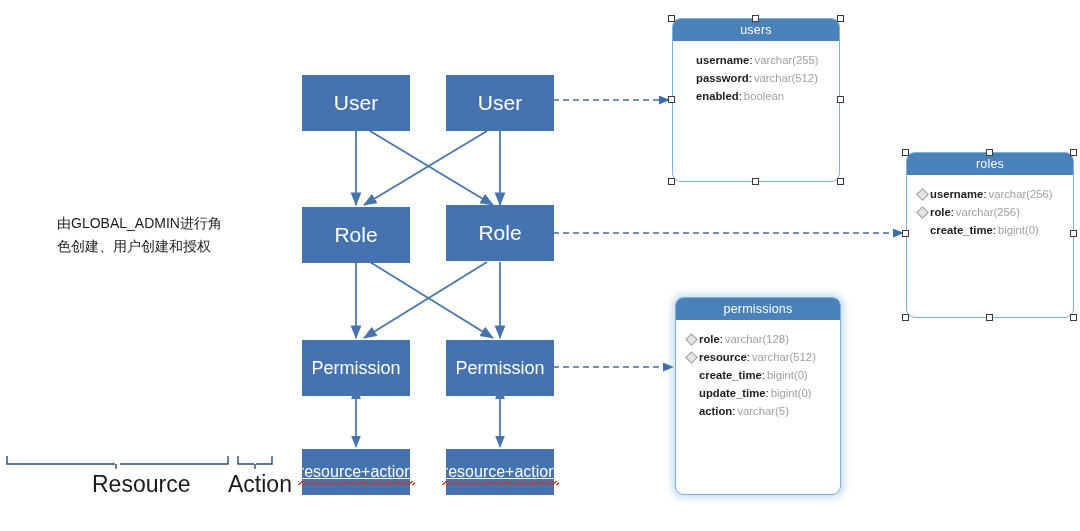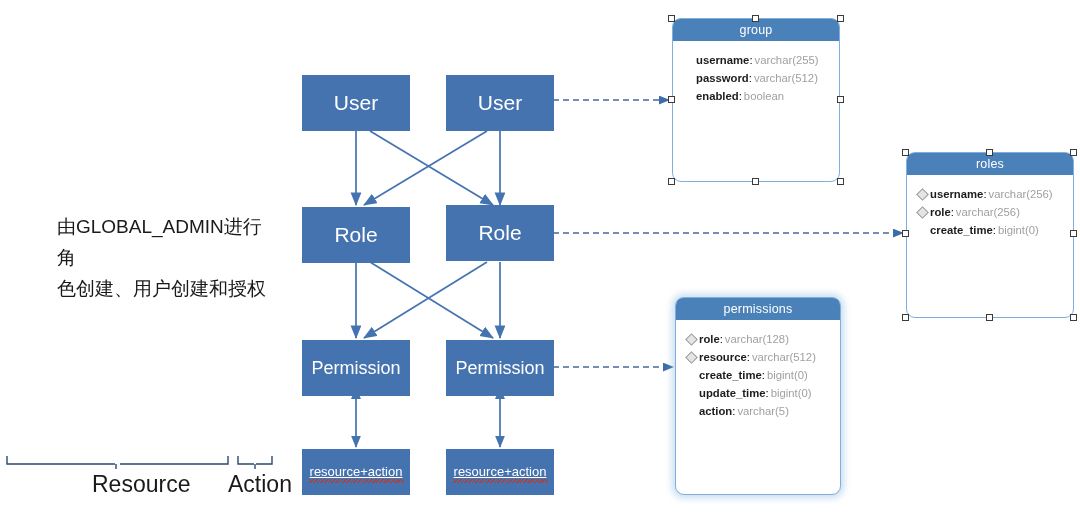--- a/index.html
+++ b/index.html
@@ -17,37 +17,37 @@
   
   .fbox {
     position: absolute;
     background: #4573b0;
     color: #ffffff;
     display: flex; align-items: center; justify-content: center;
     line-height: 1.15;
     z-index: 4;
   }
   .fbox.big   { font-size: 21px; }
-  .fbox.small { font-size: 13px; }
+  .fbox.small { font-size: 16px; }
   .fbox .ul   { text-decoration: underline; text-decoration-color: #ffffff; position: relative; }
   
   .squig { position: relative; }
   .squig::after {
     content: "";
     position: absolute; left: -1px; right: -2px; bottom: -4px; height: 4px;
     background-image:
       repeating-linear-gradient(135deg, #c0392b 0 1.3px, rgba(0,0,0,0) 1.3px 2.6px);
     background-size: 100% 4px;
     opacity: .95;
   }
 
   
   #note {
     position: absolute; left: 57px; top: 212px; width: 215px;
-    font-size: 19px; line-height: 1.62; color: #1a1a1a;
+    font-size: 14px; line-height: 1.62; color: #1a1a1a;
     font-family: "Liberation Sans", sans-serif;
   }
 
   
   #annot { position: absolute; left: 2px; top: 452px; width: 300px; }
   #annot .expr {
     font-size: 14.5px; color: #171717; white-space: nowrap;
     letter-spacing: -.1px;
   }
   #annot .braces { position: relative; height: 16px; margin-top: 3px; }
@@ -189,21 +189,21 @@
       </svg>
     </div>
     <div class="lbl-row">
       <span class="lbl" style="left:90px;">Resource</span>
       <span class="lbl" style="left:226px;">Action</span>
     </div>
   </div>
 
   <div class="tbl" style="left:672px; top:18px; width:168px; height:164px;">
     <div class="hdr">
-      <span>group</span>
+      <span>users</span>
     </div>
     <div class="rows">
       <div class="row">
         <span class="key"></span>
         <span class="cname">username</span>
           <span>:</span>
         <span class="ctype">varchar(255)</span>
       </div>
       <div class="row">
         <span class="key"></span>

